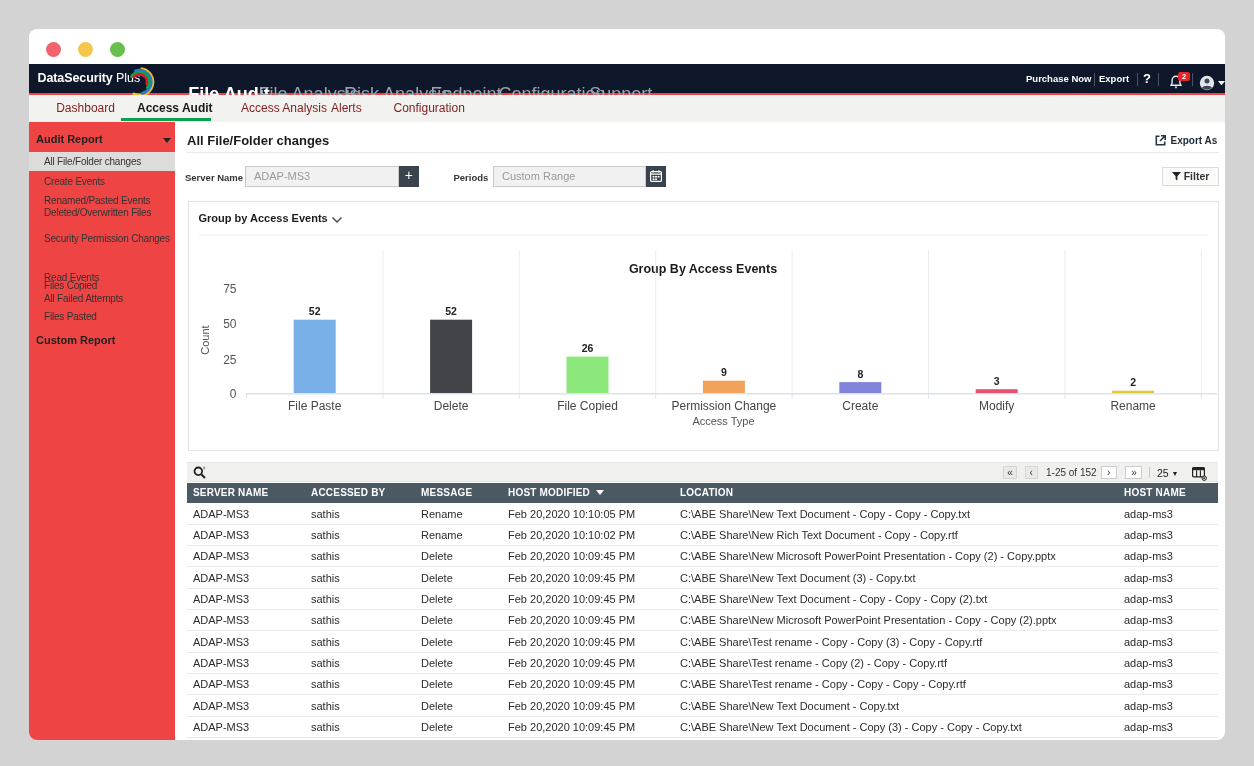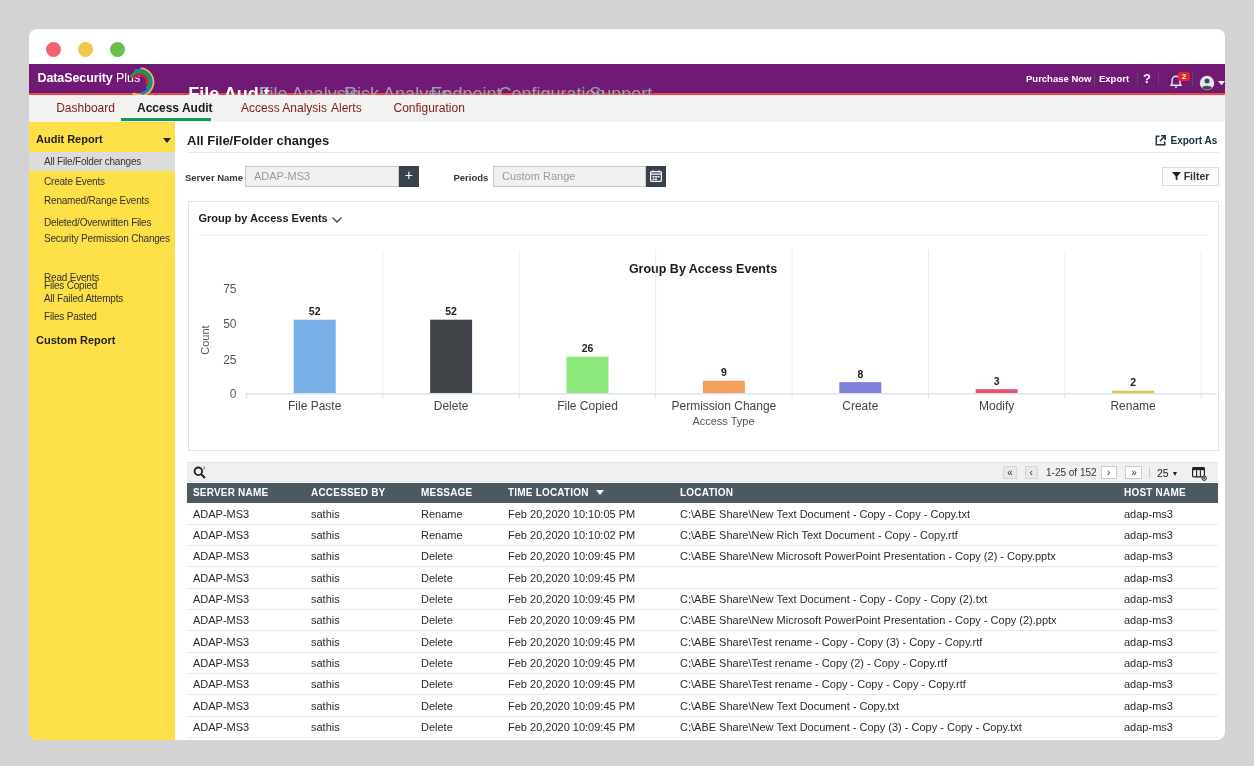--- a/index.html
+++ b/index.html
@@ -1,28 +1,28 @@
 <!DOCTYPE html>
 <html><head><meta charset="utf-8"><style>
 * { margin:0; padding:0; box-sizing:border-box; }
 html,body { width:1254px; height:766px; background:#d3d3d3; font-family:"Liberation Sans", sans-serif; overflow:hidden; }
 .window { position:absolute; left:29px; top:29px; width:1196px; height:711px; background:#fff; border-radius:8px; overflow:hidden; }
 .abs { position:absolute; }
 .dot { position:absolute; top:13px; width:15px; height:15px; border-radius:50%; }
-.navbar { position:absolute; left:0; top:35px; width:1196px; height:31px; background:#701a75; border-bottom:7px solid #ef4444; box-sizing:content-box; height:29px; }
+.navbar { position:absolute; left:0; top:35px; width:1196px; height:31px; background:#0f172a; border-bottom:7px solid #ef4444; box-sizing:content-box; height:29px; }
 .nav-item { position:absolute; top:16px; height:29px; line-height:29px; font-size:18px; color:#9aa3ac; white-space:nowrap; }
 .nav-item.active { color:#fff; font-weight:bold; }
 .brand { position:absolute; left:8.5px; top:0; height:29px; line-height:29px; color:#fff; font-size:12.5px; font-weight:bold; letter-spacing:-0.1px; }
 .brand .plus { font-weight:normal; }
 .nav-right { position:absolute; top:0; height:23px; line-height:29px; color:#fff; font-size:9.5px; font-weight:bold; white-space:nowrap; }
 .nav-sep { position:absolute; top:9px; width:1px; height:13px; background:#4b545e; }
 .subnav { position:absolute; left:0; top:66px; width:1196px; height:27px; background:#f2f2f0; }
 .sub-item { position:absolute; top:0; height:27px; line-height:26px; font-size:12px; color:#7f1d1d; white-space:nowrap; }
 .sub-item.active { color:#1a1a1a; font-weight:bold; }
-.sidebar { position:absolute; left:0; top:93px; width:146px; height:618px; background:#fde047; }
+.sidebar { position:absolute; left:0; top:93px; width:146px; height:618px; background:#ef4444; }
 .side-h { position:absolute; font-size:11px; font-weight:bold; color:#222; }
 .side-item { position:absolute; left:0; width:146px; height:19.3px; line-height:19.3px; padding-left:15px; font-size:10px; letter-spacing:-0.2px; color:#333; white-space:nowrap; }
 .side-item.sel { background:#dcdcda; }
 .h1 { position:absolute; left:158px; top:103.5px; font-size:13px; font-weight:bold; color:#1b1b1b; }
 .label { position:absolute; font-size:10px; font-weight:bold; color:#333; }
 .input { position:absolute; height:21.5px; background:#f1f1f1; border:1px solid #c9c9c9; font-size:11px; color:#9a9a9a; line-height:19px; padding-left:8px; }
 .dbtn { position:absolute; width:19.5px; height:21.5px; background:#39434e; color:#fff; text-align:center; }
 .panel { position:absolute; left:158.5px; top:171.5px; width:1031px; height:250px; border:1px solid #e2e2e2; background:#fff; }
 .toolbar { position:absolute; left:158px; top:433px; width:1031px; height:19.5px; background:#f0f0ee; border-top:1px solid #e4e4e4; border-bottom:1px solid #e4e4e4; }
 .pgbtn { position:absolute; top:2.5px; height:13px; border:1px solid #ccc; background:#fff; text-align:center; font-size:10px; line-height:11px; color:#333; }
@@ -82,22 +82,22 @@
 <div class="sub-item" style="left:364.5px;">Configuration</div>
 </div>
 <div class="abs" style="left:92px; top:89px; width:90px; height:3px; background:#0aa04e;"></div>
 <div class="sidebar">
 <div class="side-h" style="left:7px; top:11px;">Audit Report</div>
       <svg class="abs" style="left:134px; top:16px;" width="8" height="5" viewBox="0 0 8 5">
         <path d="M0 0 L8 0 L4 5 Z" fill="#222"></path>
       </svg>
       <div class="side-item sel" style="top:30.2px;">All File/Folder changes</div>
       <div class="side-item" style="top:49.5px;">Create Events</div>
-      <div class="side-item" style="top:68.8px;">Renamed/Range Events</div>
-      <div class="side-item" style="top:91px;">Deleted/Overwritten Files</div>
+      <div class="side-item" style="top:68.8px;">Renamed/Pasted Events</div>
+      <div class="side-item" style="top:81px;">Deleted/Overwritten Files</div>
       <div class="side-item" style="top:107.4px;">Security Permission Changes</div>
       <div class="side-item" style="top:126.7px;margin-top:40px;">All Failed Attempts</div>
       <div class="side-item" style="top:146.0px;">Read Events</div>
       <div class="side-item" style="top:154px;">Files Copied</div>
       <div class="side-item" style="top:184.6px;">Files Pasted</div>
       <div class="side-h" style="left:7px; top:212px;">Custom Report</div>
 </div>
 <div class="h1">All File/Folder changes</div>
 <svg class="abs" style="left:1126px; top:106px;" width="11" height="11" viewBox="0 0 11 11">
 <path d="M 4.5 1.3 L 1.3 1.3 L 1.3 9.7 L 9.7 9.7 L 9.7 6.5" fill="none" stroke="#263746" stroke-width="1.6"></path>
@@ -196,21 +196,21 @@
 <line x1="8.4" y1="3.2" x2="8.4" y2="9.9" stroke="#222" stroke-width="1.1"></line>
 <circle cx="12.2" cy="11.2" r="2.2" fill="#f0f0ee" stroke="#222" stroke-width="1"></circle>
 <line x1="12.2" y1="10.2" x2="12.2" y2="12.2" stroke="#222" stroke-width="0.9"></line>
 <line x1="11.2" y1="11.2" x2="13.2" y2="11.2" stroke="#222" stroke-width="0.9"></line>
       </svg>
 </div>
 <div class="thead">
 <div class="th" style="left:6px;">SERVER NAME</div>
 <div class="th" style="left:124px;">ACCESSED BY</div>
 <div class="th" style="left:234px;">MESSAGE</div>
-<div class="th" style="left:321px;">TIME LOCATION</div>
+<div class="th" style="left:321px;">HOST MODIFIED</div>
       <div class="abs" style="left:409px; top:7px; width:0; height:0; border-left:4px solid transparent; border-right:4px solid transparent; border-top:5px solid #fff;"></div>
 <div class="th" style="left:493px;">LOCATION</div>
 <div class="th" style="left:937px;">HOST NAME</div>
 </div>
 <div class="trow" style="top:474.5px;">
 <div class="td c1">ADAP-MS3</div>
       <div class="td c2">sathis</div>
       <div class="td c3">Rename</div>
 <div class="td c4">Feb 20,2020 10:10:05 PM</div>
       <div class="td c5">C:\ABE Share\New Text Document - Copy - Copy - Copy.txt</div>
@@ -230,20 +230,21 @@
       <div class="td c3">Delete</div>
 <div class="td c4">Feb 20,2020 10:09:45 PM</div>
       <div class="td c5">C:\ABE Share\New Microsoft PowerPoint Presentation - Copy (2) - Copy.pptx</div>
       <div class="td c6">adap-ms3</div>
     </div>
     <div class="trow" style="top:538.5px;">
 <div class="td c1">ADAP-MS3</div>
       <div class="td c2">sathis</div>
       <div class="td c3">Delete</div>
 <div class="td c4">Feb 20,2020 10:09:45 PM</div>
+      <div class="td c5">C:\ABE Share\New Text Document (3) - Copy.txt</div>
       <div class="td c6">adap-ms3</div>
     </div>
     <div class="trow" style="top:559.8px;">
 <div class="td c1">ADAP-MS3</div>
       <div class="td c2">sathis</div>
       <div class="td c3">Delete</div>
 <div class="td c4">Feb 20,2020 10:09:45 PM</div>
       <div class="td c5">C:\ABE Share\New Text Document - Copy - Copy - Copy (2).txt</div>
       <div class="td c6">adap-ms3</div>
     </div>

